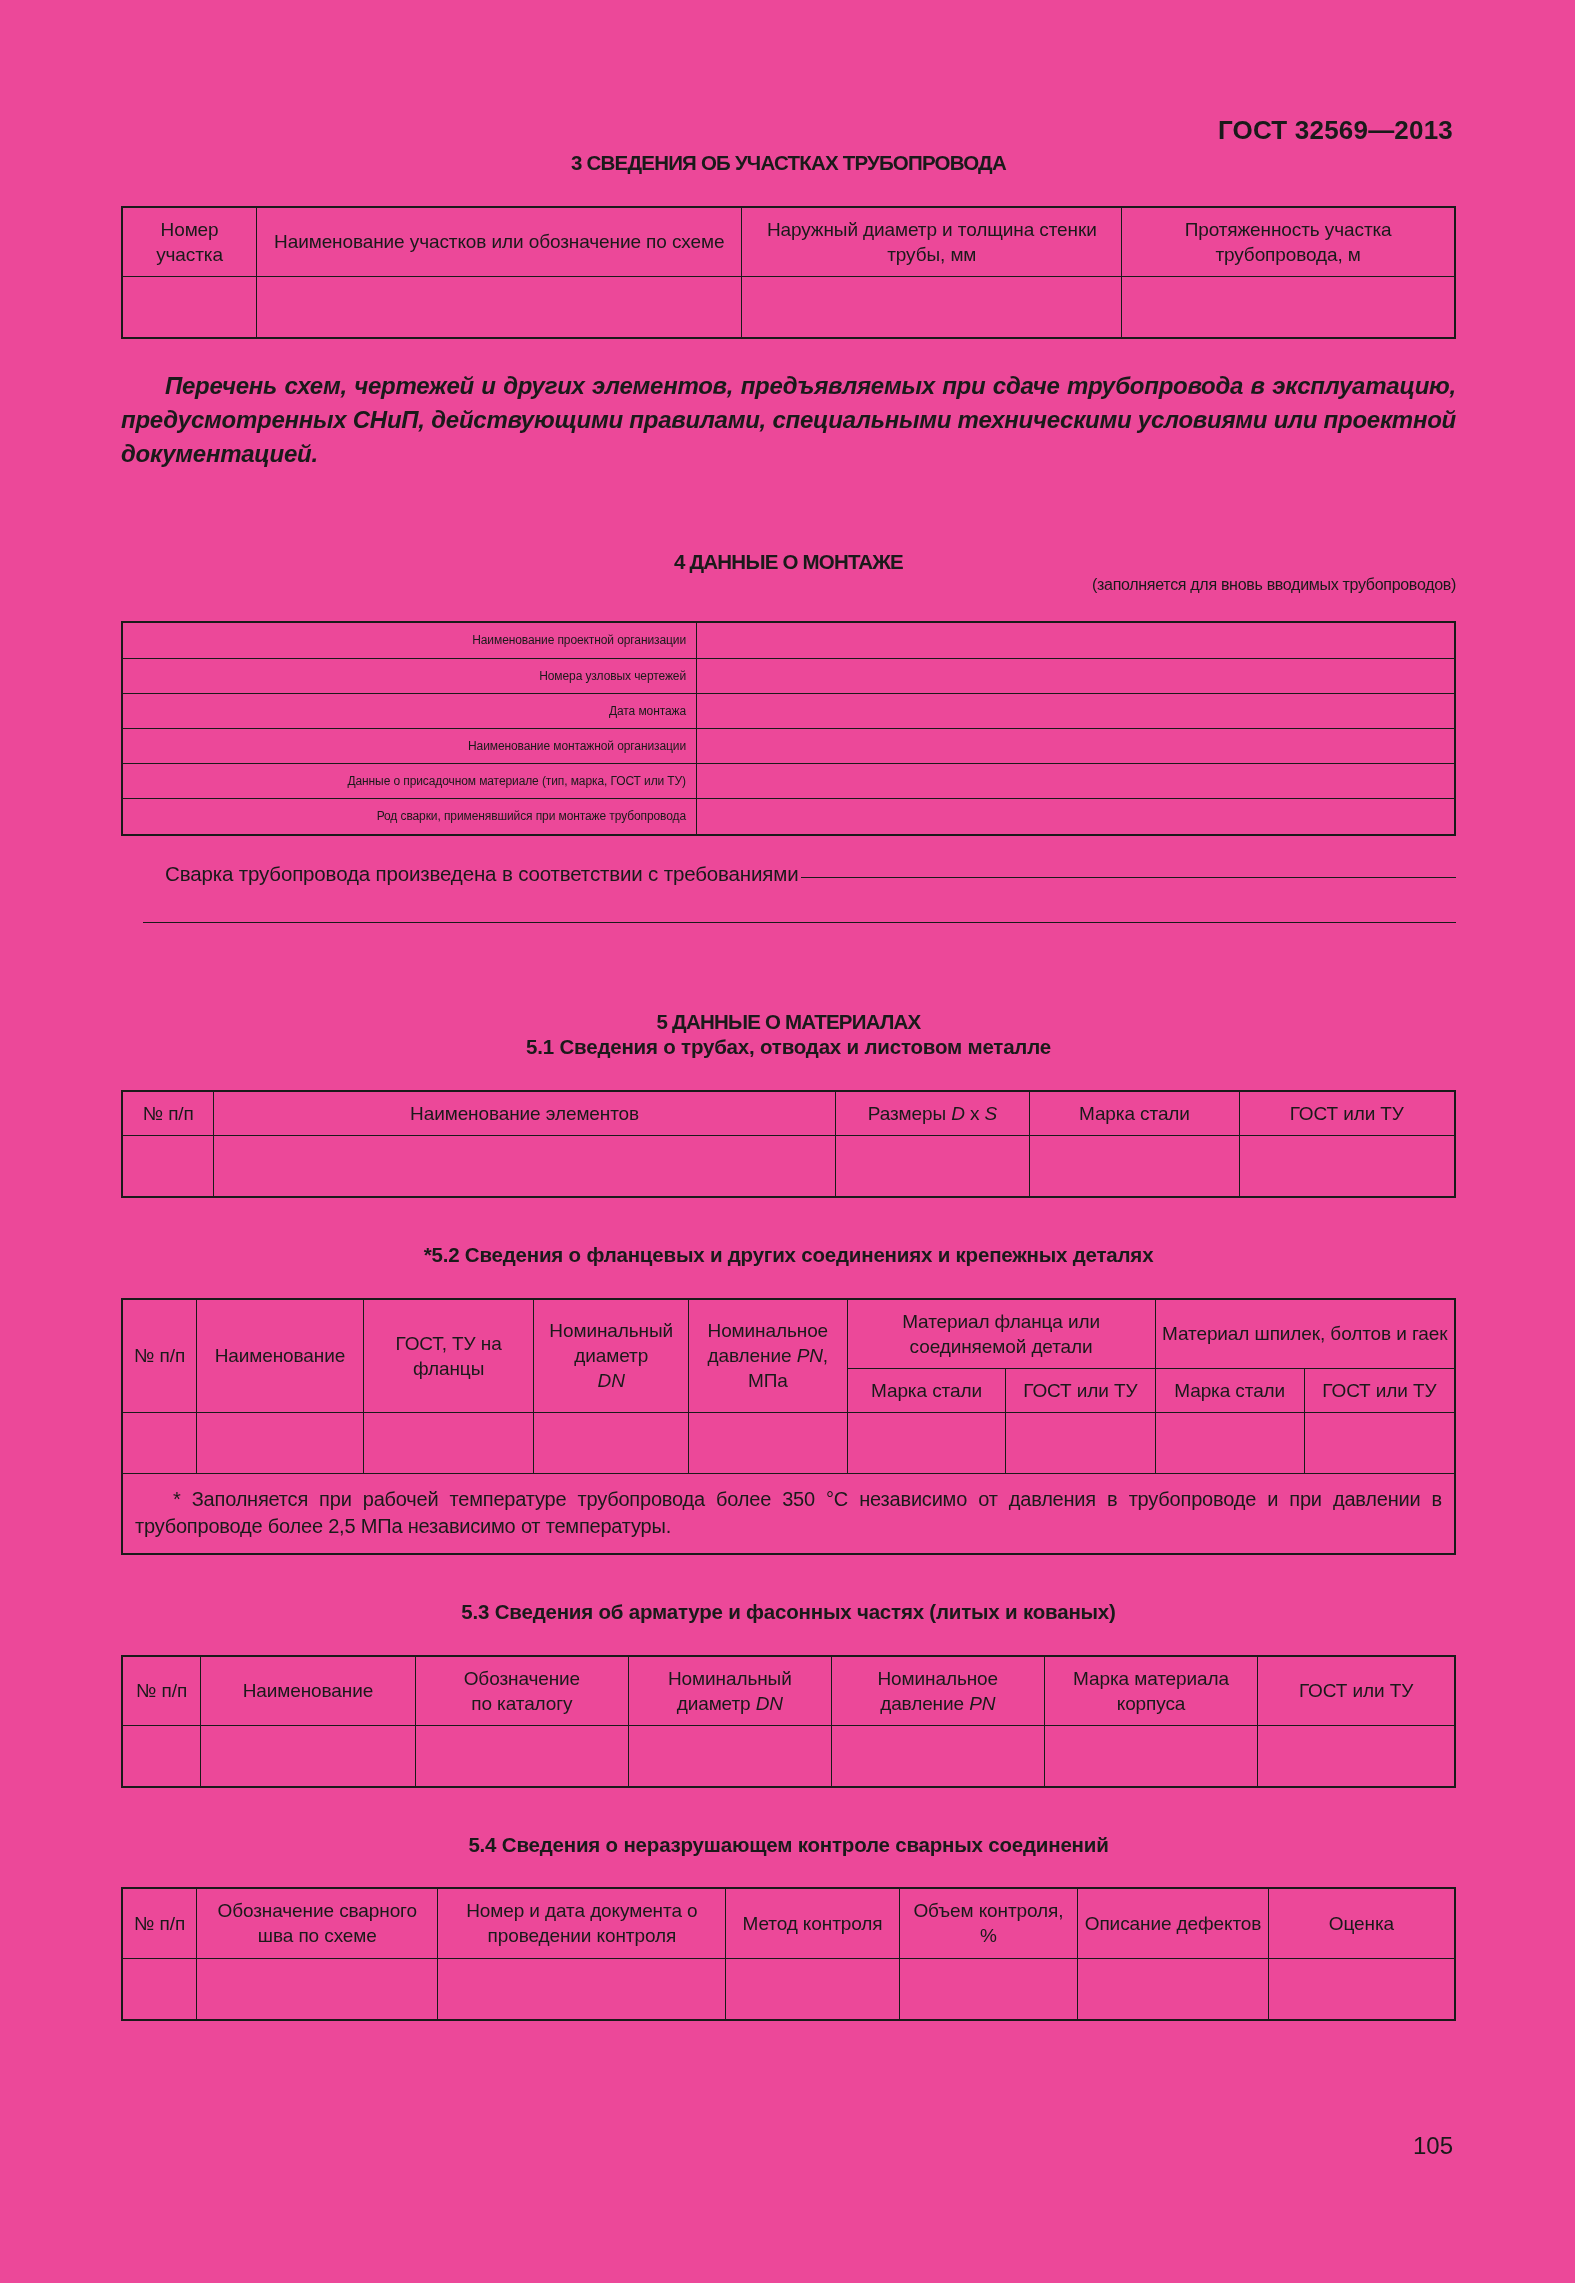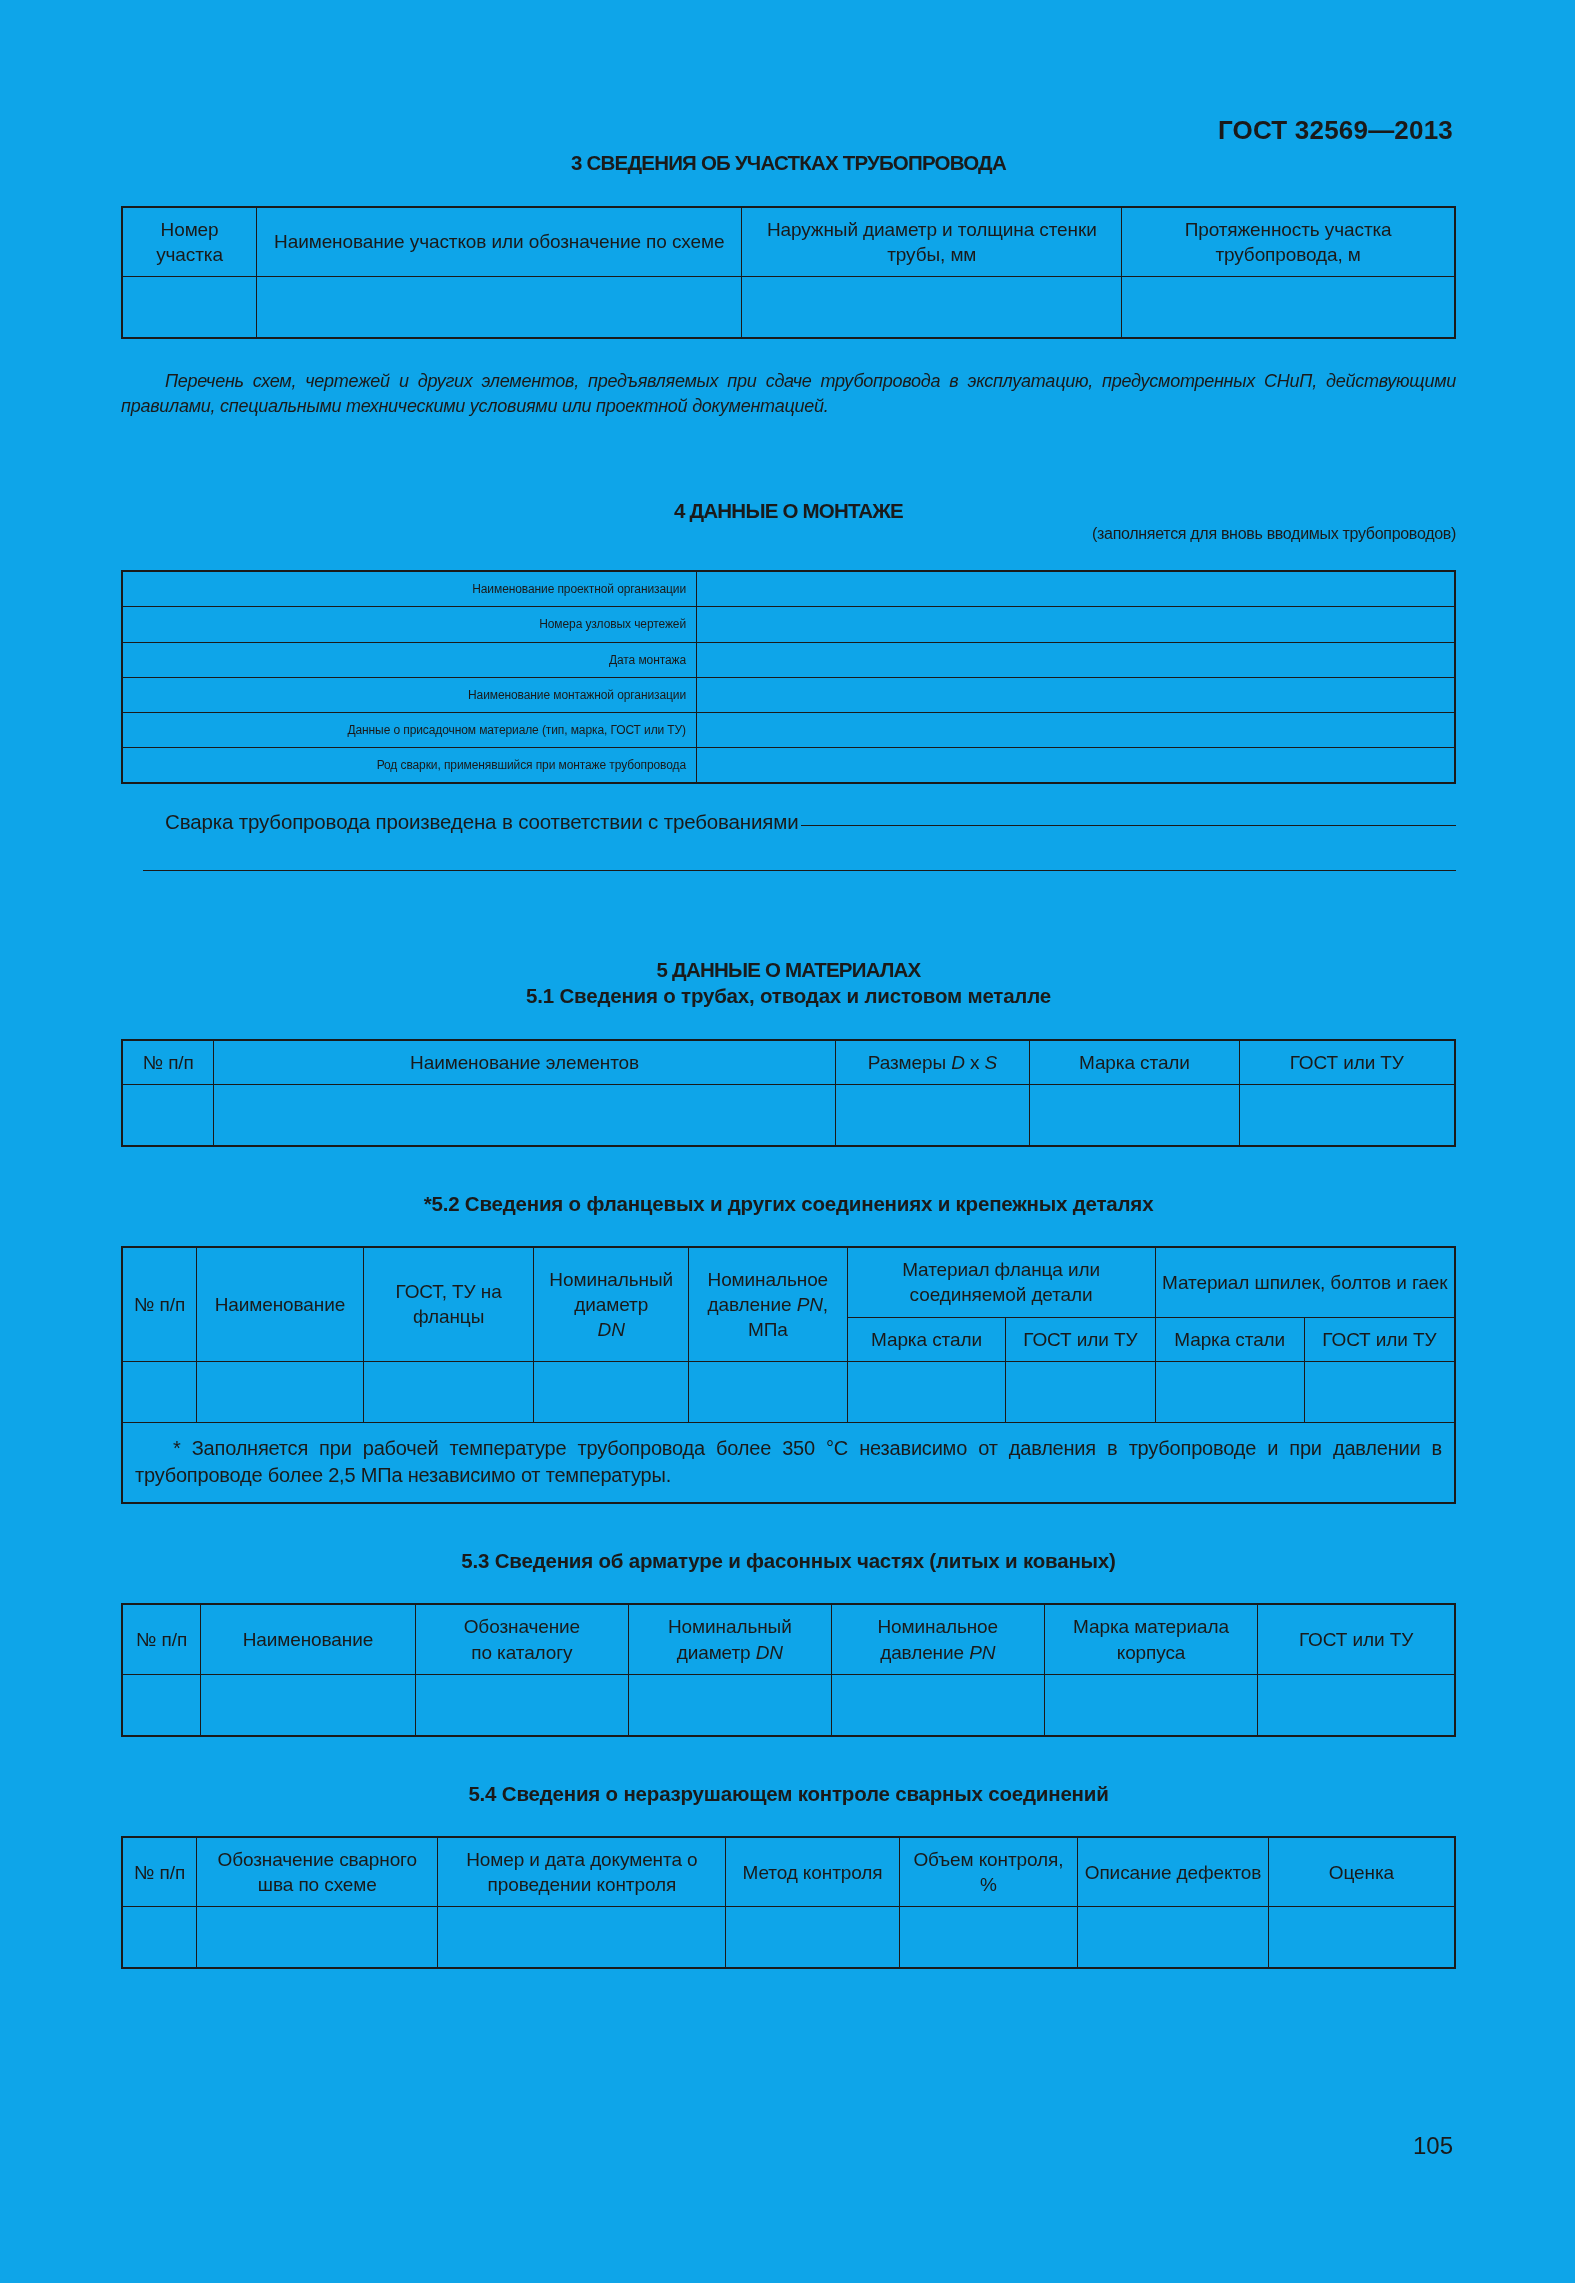--- a/index.html
+++ b/index.html
@@ -10,21 +10,21 @@
   }
   body {
     font-family: "Liberation Sans", sans-serif;
     color: #1a1a1a;
   }
   .page {
     position: relative;
     width: 1575px;
     height: 2283px;
     margin: 0 auto;
-    background: #0ea5e9;
+    background: #ec4899;
     box-sizing: border-box;
     padding: 0;
     overflow: hidden;
   }
 
   
   .doc-header {
     position: absolute;
     top: 115px;
     right: 122px;
@@ -54,25 +54,26 @@
   .sec-sub {
     text-align: right;
     font-size: 16px;
     line-height: 1.3;
     letter-spacing: -0.3px;
   }
 
   
   .para-italic {
     font-style: italic;
-    font-size: 18px;
+    font-size: 24px;
     line-height: 1.42;
     text-align: justify;
     text-indent: 44px;
     letter-spacing: -0.25px;
+    font-weight: bold;
   }
 
   
   table.grid {
     border-collapse: collapse;
     width: 100%;
     table-layout: fixed;
   }
   table.grid,
   table.grid th,

